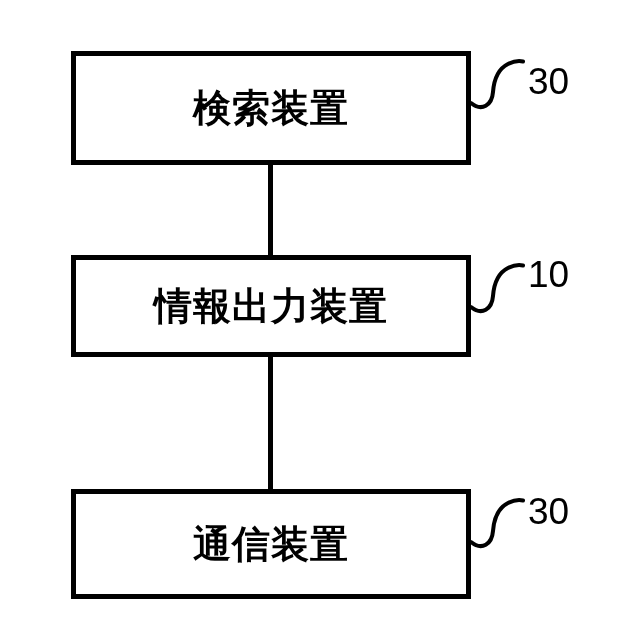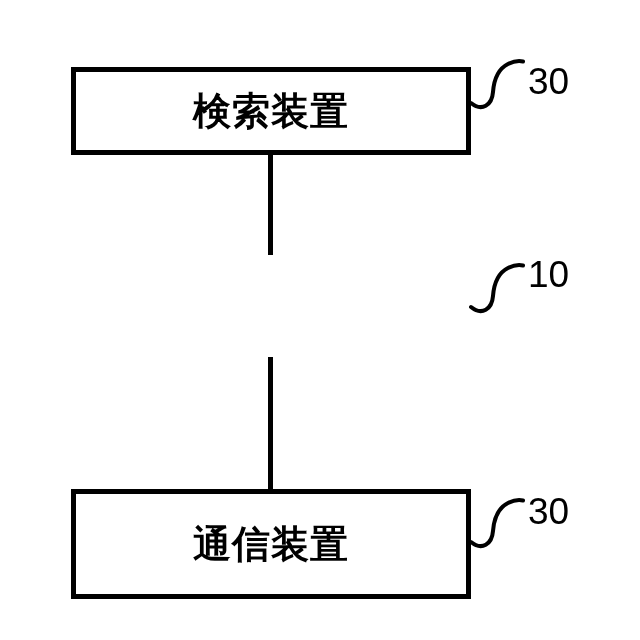--- a/index.html
+++ b/index.html
@@ -42,21 +42,21 @@
   }
   .ref-number {
     position: absolute;
     left: 528px;
     font-size: 37px;
     font-weight: 400;
     color: #000000;
     line-height: 1;
     white-space: nowrap;
   }
-  .box-1 { top: 67px;  height: 88px;  }
+  .box-1 { top: 51px;  height: 114px;  }
   .box-2 { top: 255px; height: 102px; }
   .box-3 { top: 489px; height: 110px; }
   .ref-1 { top: 54px; margin-top: 9px;  }
   .ref-2 { top: 256px; }
   .ref-3 { top: 493px; }
 </style>
 </head>
 <body>
 
 <div class="stage">
@@ -69,20 +69,23 @@
 
     <path d="M 471 103 C 482 112 492 105 493 92 C 494 79 498 69 508 64 C 513 61.5 518 60.5 523 61.5" fill="none" stroke="#000000" stroke-width="4" stroke-linecap="round"></path>
     <path d="M 471 307 C 482 316 492 309 493 296 C 494 283 498 273 508 268 C 513 265.5 518 264.5 523 265.5" fill="none" stroke="#000000" stroke-width="4" stroke-linecap="round"></path>
     <path d="M 471 542 C 482 551 492 544 493 531 C 494 518 498 508 508 503 C 513 500.5 518 499.5 523 500.5" fill="none" stroke="#000000" stroke-width="4" stroke-linecap="round"></path>
   </svg>
 
   <div class="box box-1">
     <span class="box-label">検索装置</span>
   </div>
 
+  <div class="box box-2">
+    <span class="box-label">情報出力装置</span>
+  </div>
 
   <div class="box box-3">
     <span class="box-label">通信装置</span>
   </div>
 
   <div class="ref-number ref-1">30</div>
   <div class="ref-number ref-2">10</div>
   <div class="ref-number ref-3">30</div>
 
 </div>

